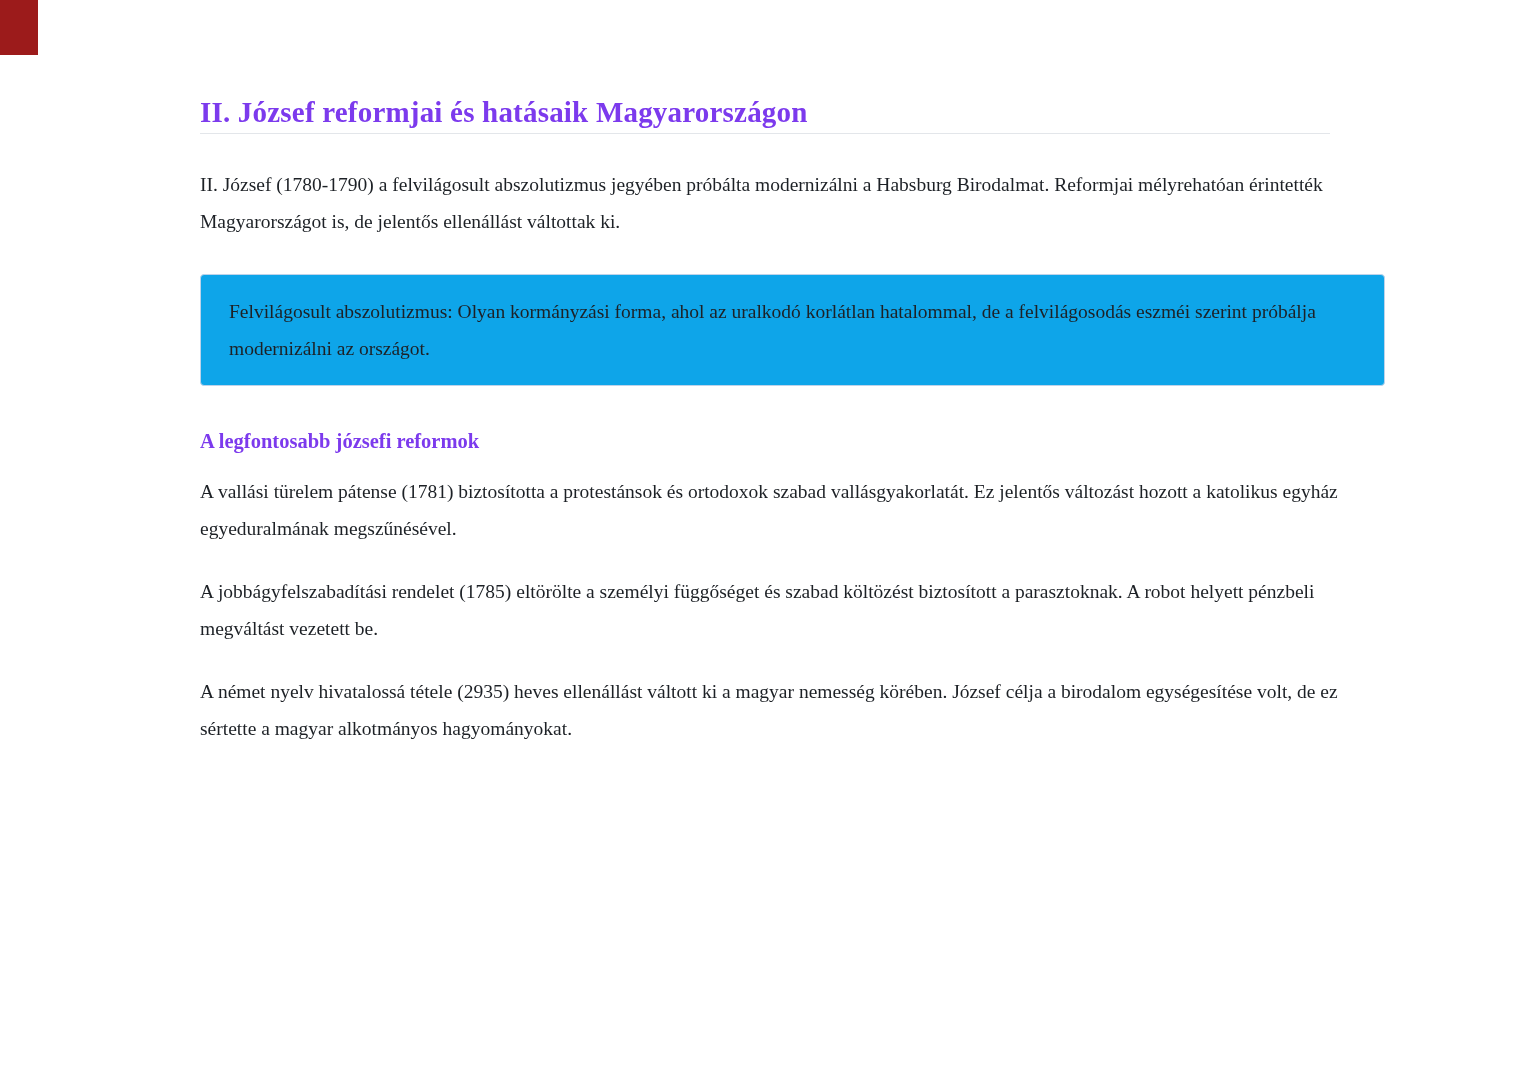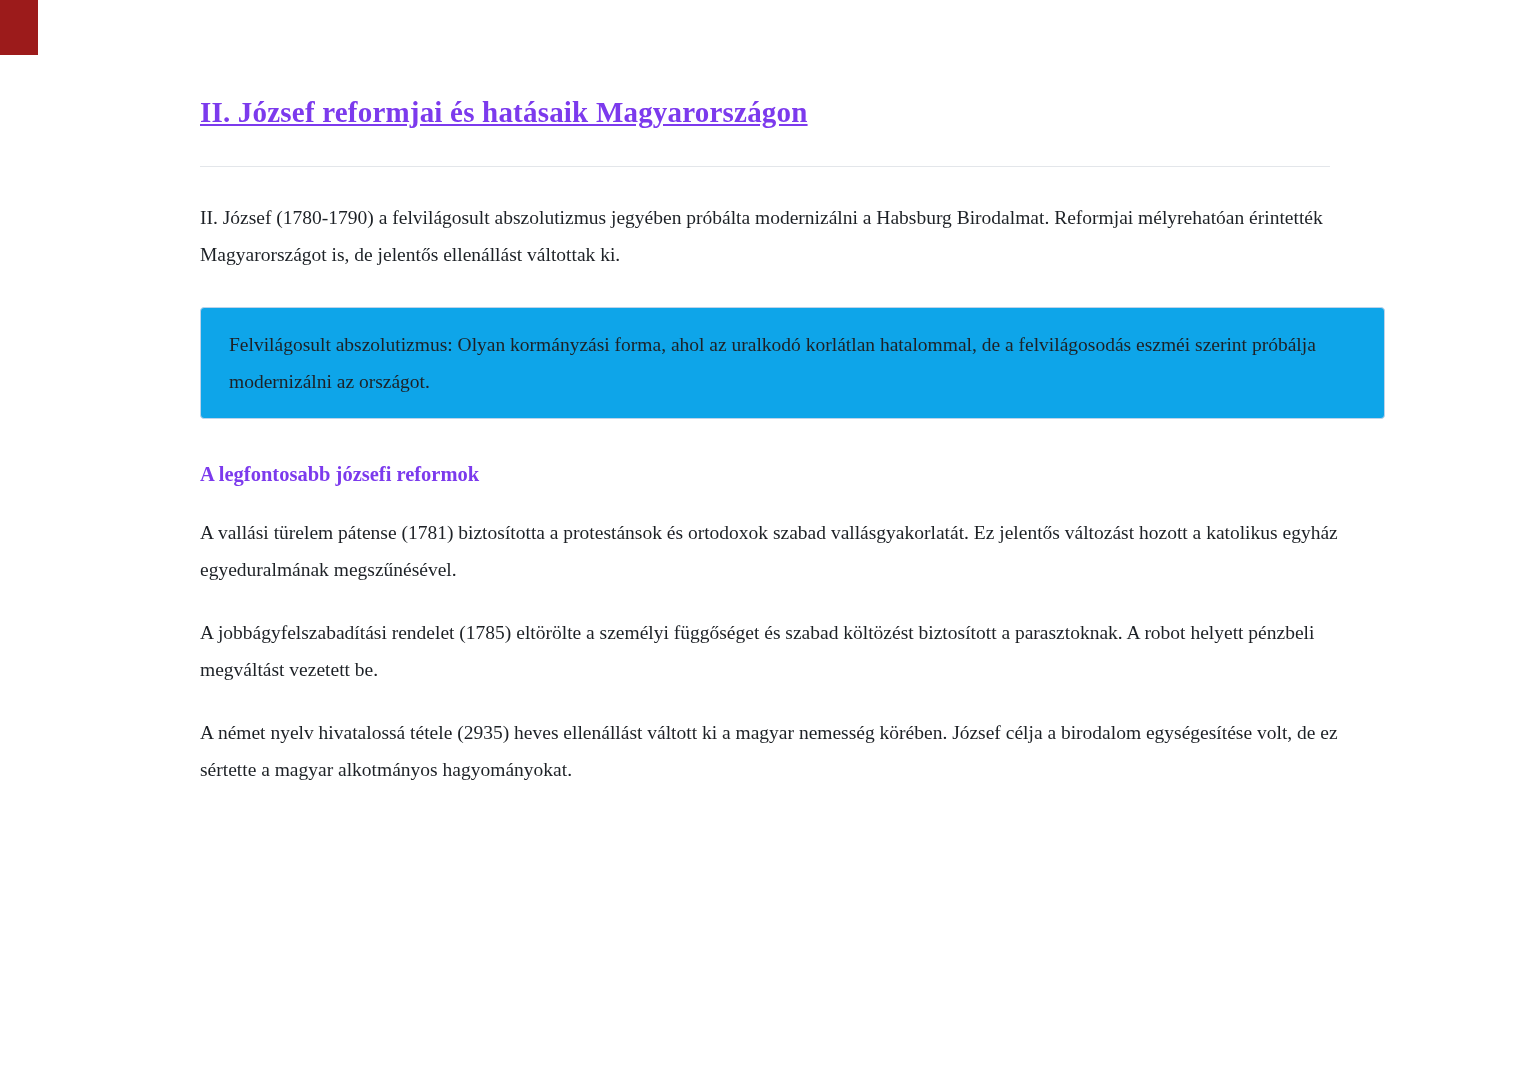--- a/index.html
+++ b/index.html
@@ -23,22 +23,21 @@
     left: 200px;
     top: 96px;
     width: 1185px;
     color: #1d2126;
   }
   .page-title {
     font-size: 29px;
     font-weight: 700;
     color: #7c3aed;
     letter-spacing: 0.2px;
-    margin-bottom: 37px;
-    text-decoration: underline;
+    margin-bottom: 4px;
   }
   .title-divider {
     border: none;
     border-top: 1px solid #e3e6ea;
     width: 1130px;
     margin: 0 0 32px 0;
   }
   .body-para {
     font-size: 19.5px;
     line-height: 37px;
@@ -54,21 +53,21 @@
   }
   .callout p {
     font-size: 19.5px;
     line-height: 37px;
     color: #1d2126;
   }
   .section-heading {
     font-size: 20.5px;
     font-weight: 700;
     color: #7c3aed;
-    margin-bottom: 28px;
+    margin-bottom: 20px;
   }
 </style>
 </head>
 <body>
 
 <div class="corner-block"></div>
 
 <main class="content">
 
   <h1 class="page-title">II. József reformjai és hatásaik Magyarországon</h1>

